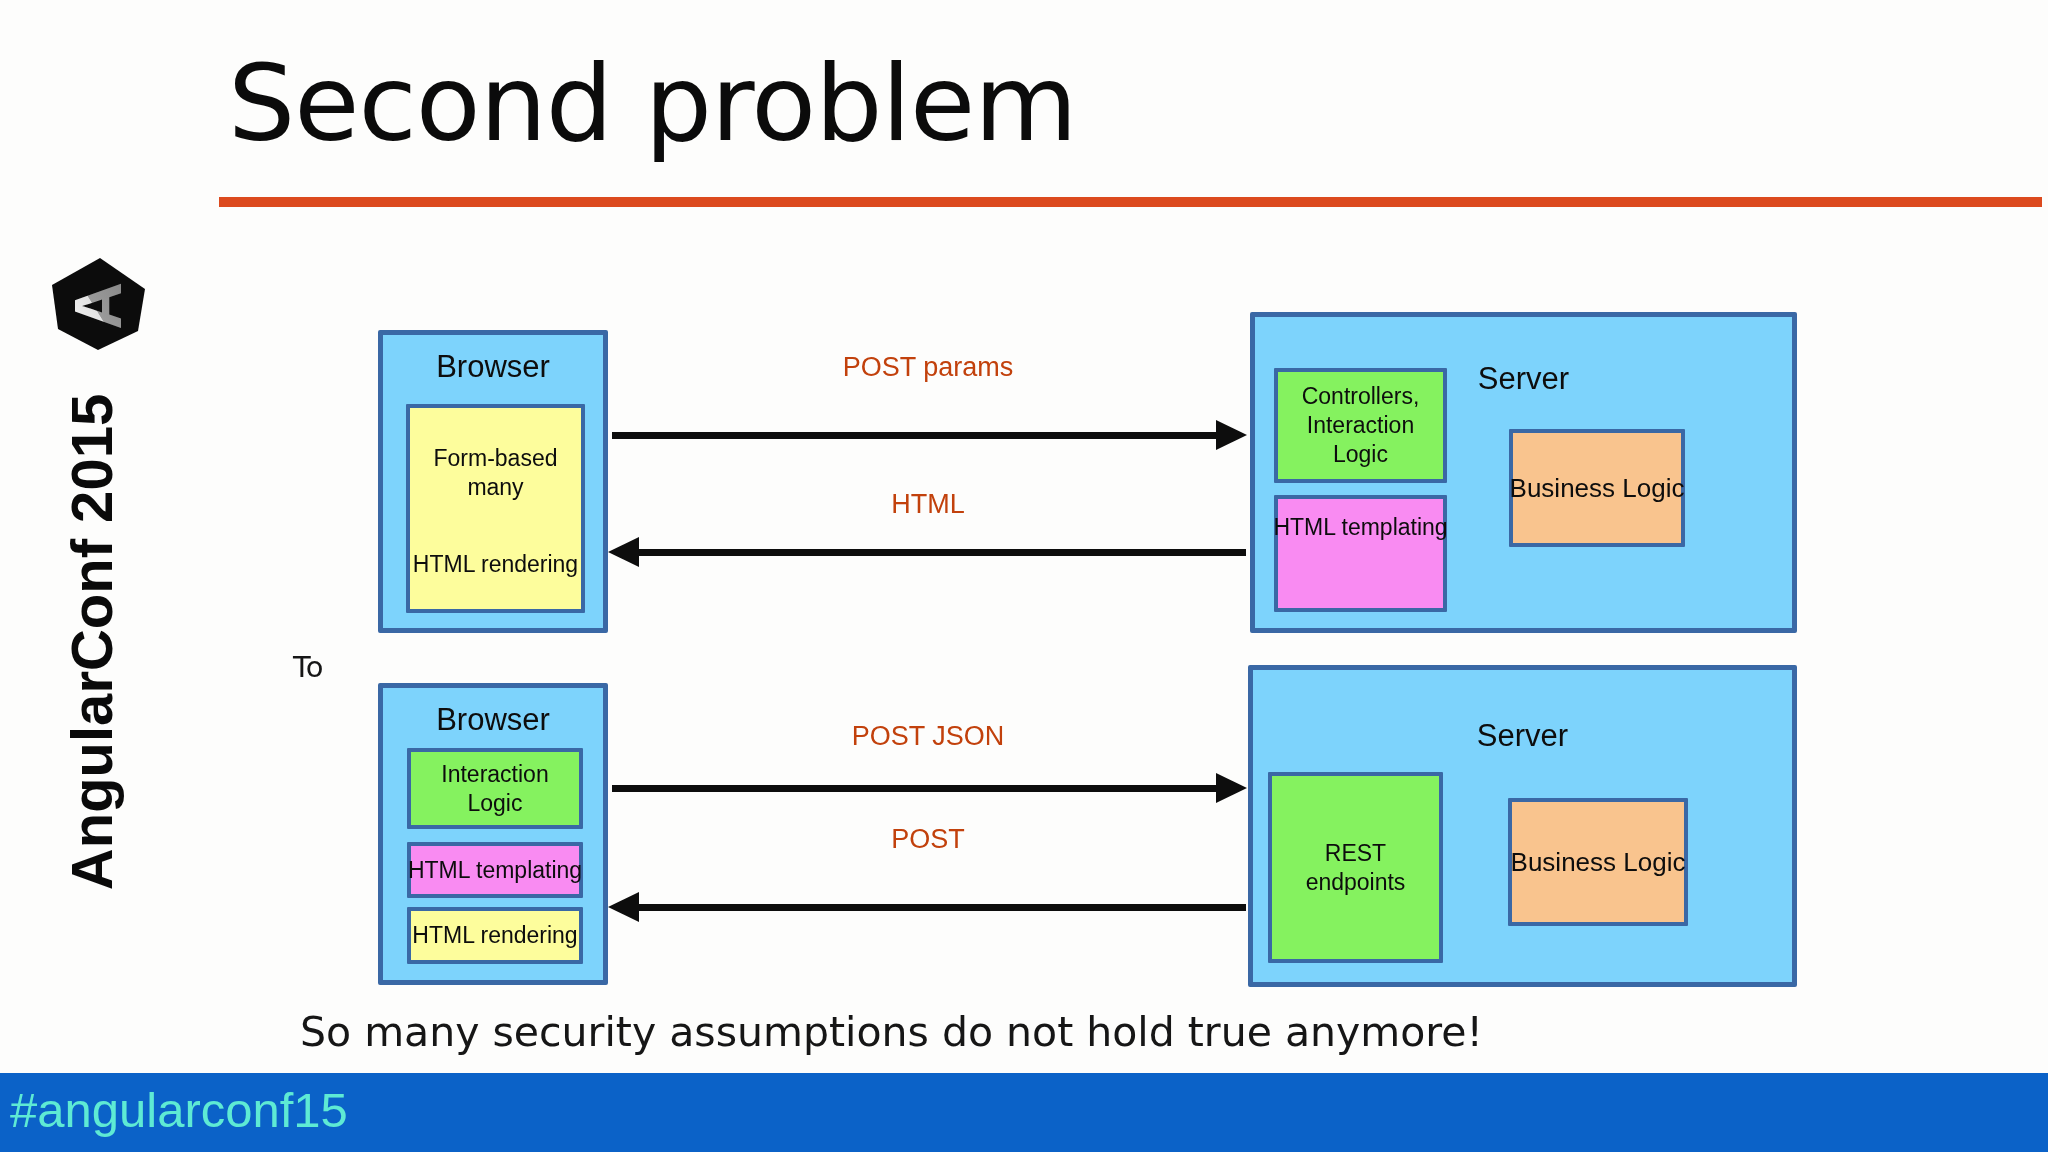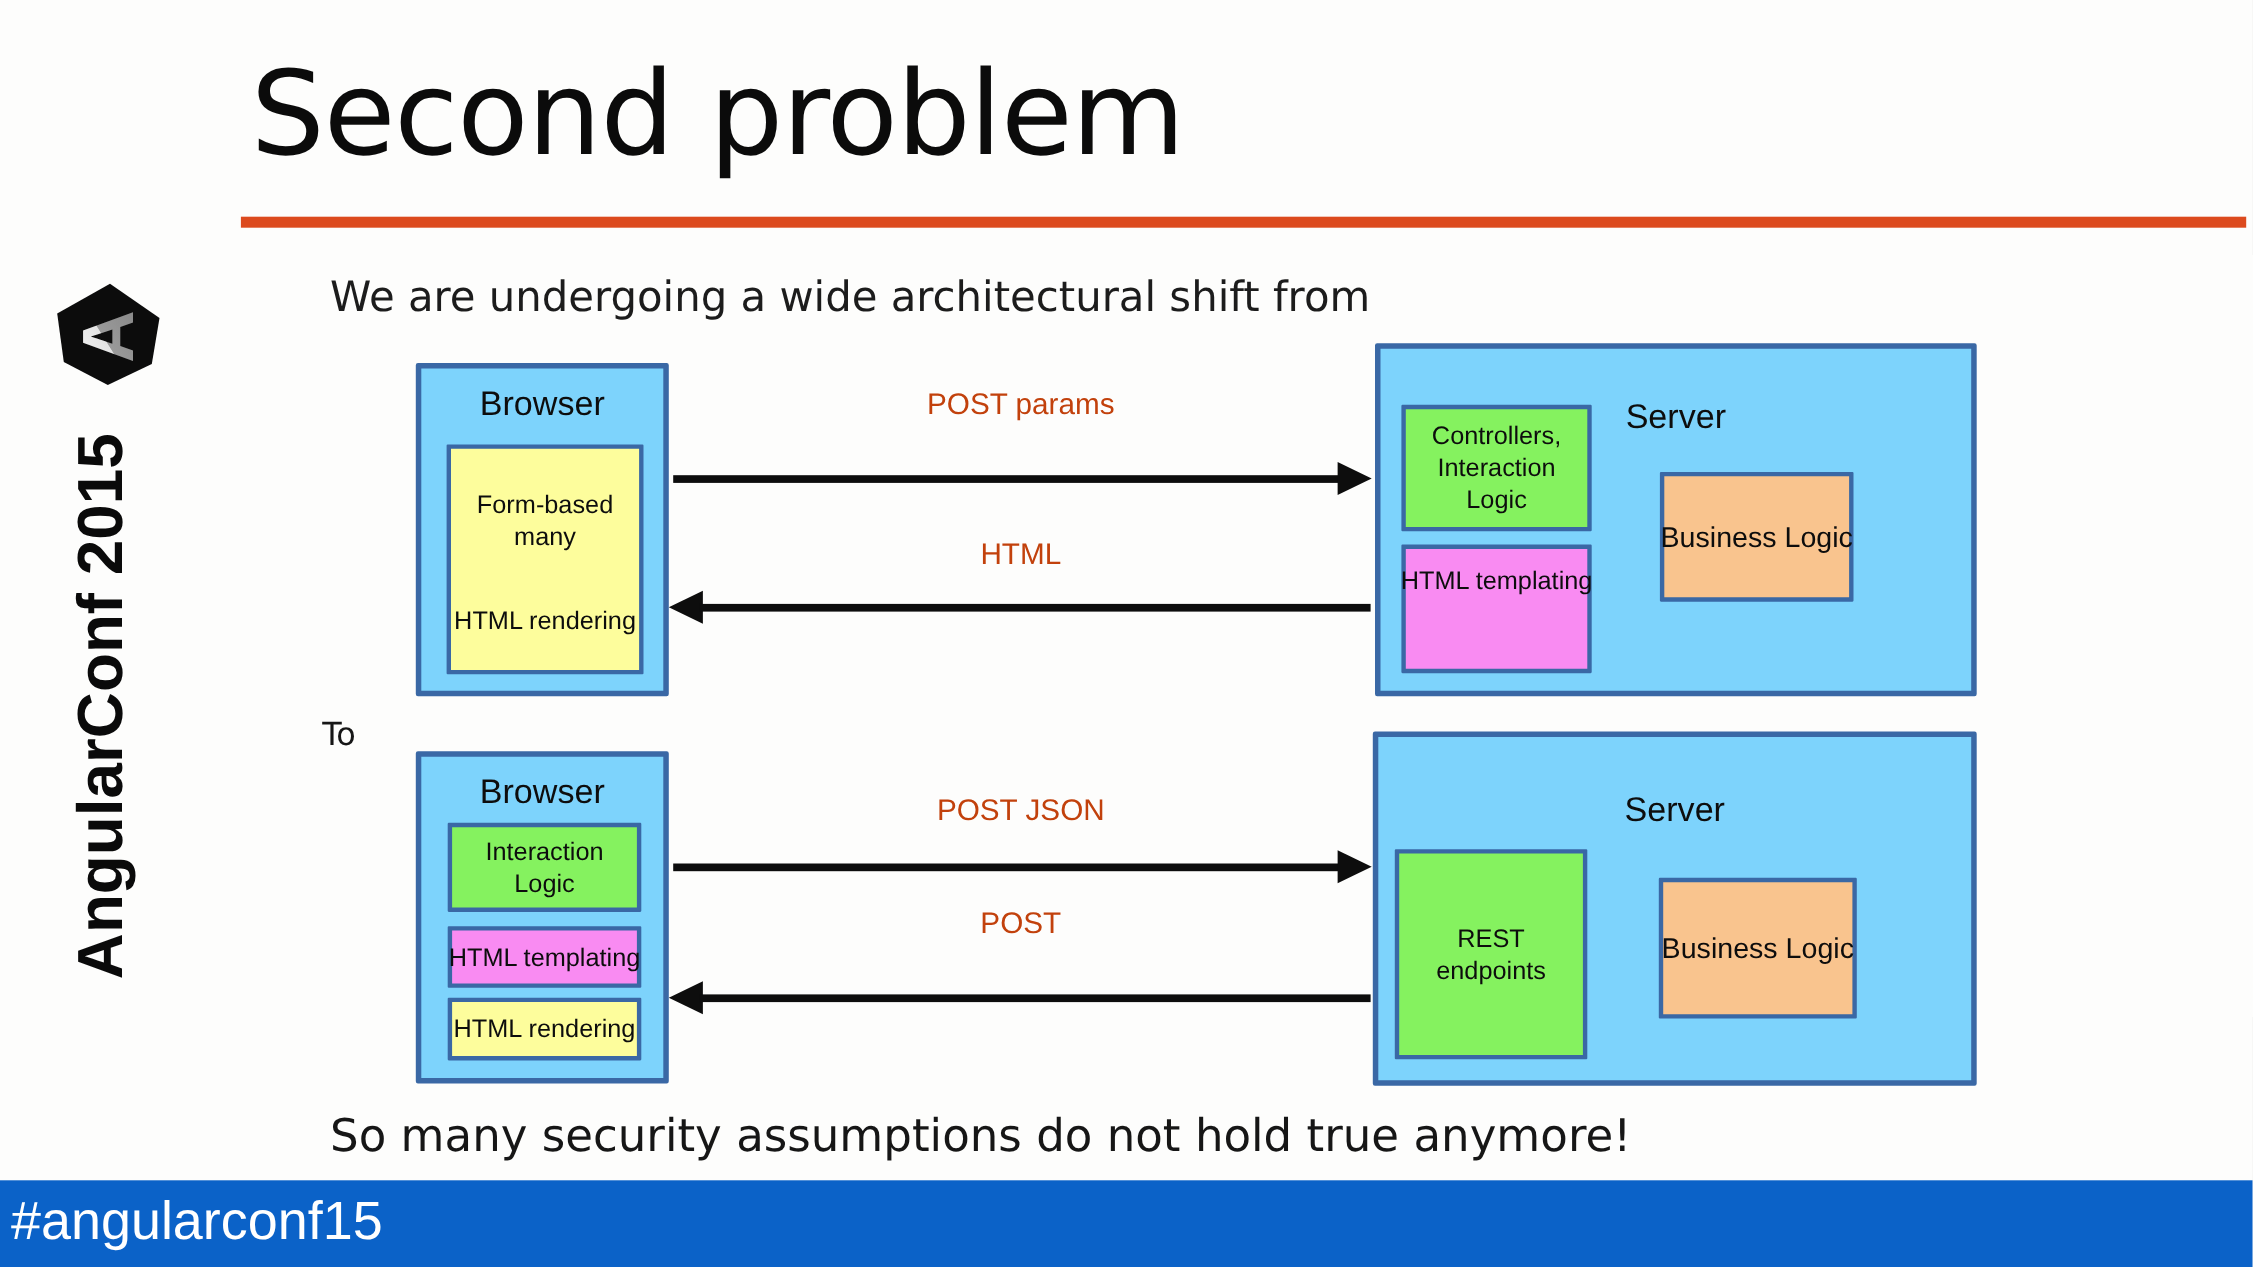--- a/index.html
+++ b/index.html
@@ -59,30 +59,29 @@
   .head-left{position:absolute;width:0;height:0;border-top:15px solid transparent;border-bottom:15px solid transparent;border-right:31px solid #0d0d0d;}
   .arrow-label{
     position:absolute;transform:translateX(-50%);font-size:27px;color:#c2410c;white-space:nowrap;
   }
   
   .footer{
     position:absolute;left:0;right:0;top:1073px;height:79px;background:#0B62C8;
     display:flex;align-items:center;justify-content:space-between;
     padding:0 10px;box-sizing:border-box;
   }
-  .footer span{color:#ffffff;font-size:49px;line-height:1;padding-bottom:4px;}
+  .footer span{color:#5eead4;font-size:49px;line-height:1;padding-bottom:4px;}
 </style>
 </head>
 <body>
 
 <div class="slide">
 
   <div class="title">Second problem</div>
   <div class="title-rule"></div>
-  <div class="subtitle">We are undergoing a wide architectural shift from</div>
 
   <svg class="logo" viewBox="0 0 104 96">
     <defs>
       <linearGradient id="agrad" x1="0" y1="0" x2="0.4" y2="1">
         <stop offset="0" stop-color="#f7f7f7"></stop>
         <stop offset="0.55" stop-color="#e3e3e3"></stop>
         <stop offset="0.56" stop-color="#9a9a9a"></stop>
         <stop offset="1" stop-color="#8b8b8b"></stop>
       </linearGradient>
     </defs>

